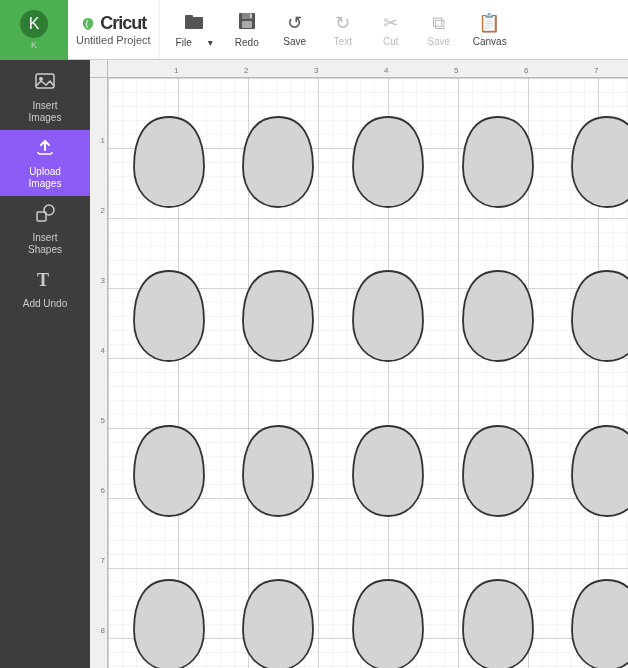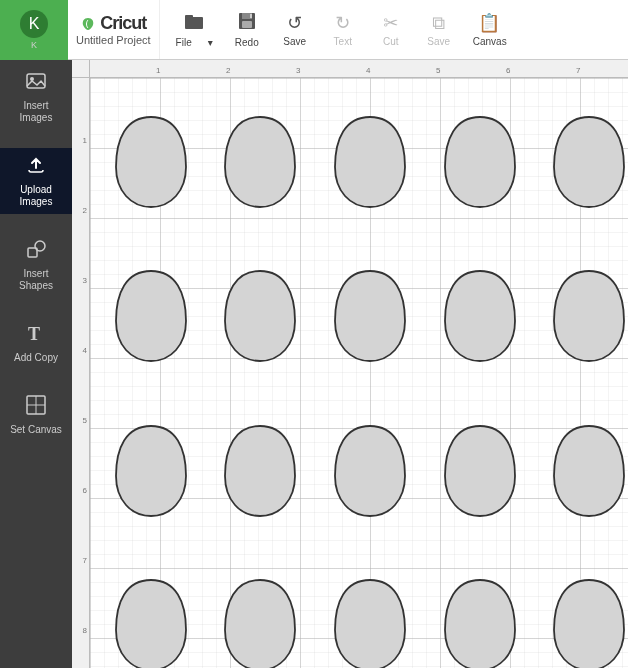--- a/index.html
+++ b/index.html
@@ -62,37 +62,37 @@
 
     
     .main-area {
       display: flex;
       flex: 1;
       overflow: hidden;
     }
 
     
     .sidebar {
-      width: 72px;
+      width: 90px;
       background: #3d3d3d;
       display: flex;
       flex-direction: column;
       align-items: center;
       padding: 4px 0;
-      gap: 18px;
+      gap: 0;
       flex-shrink: 0;
     }
     .sidebar-item {
       display: flex; flex-direction: column; align-items: center;
       justify-content: center; gap: 3px; padding: 6px 4px;
       cursor: pointer; color: #ccc; font-size: 10px; width: 100%;
       text-align: center; line-height: 1.2;
     }
     .sidebar-item .icon { font-size: 20px; }
-    .sidebar-item.active { background: #0f172a; color: #fff; }
+    .sidebar-item.active { background: #8b5cf6; color: #fff; }
 
     
     .canvas-area {
       flex: 1;
       background: #d0d0d0;
       position: relative;
       overflow: hidden;
     }
 
     
@@ -251,31 +251,21 @@
         </svg>
       </span>
       <span style="color:#ccc;font-size:10px;text-align:center">Insert<br>Shapes</span>
     </div>
     <div class="sidebar-item">
       <span class="icon">
         <svg width="22" height="22" viewBox="0 0 22 22">
           <text x="3" y="18" font-size="18" font-weight="bold" fill="#ccc" font-family="serif">T</text>
         </svg>
       </span>
-      <span style="color:#ccc;font-size:10px;text-align:center">Add Copy</span>
-    </div>
-    <div class="sidebar-item">
-      <span class="icon">
-        <svg width="22" height="22" viewBox="0 0 22 22">
-          <rect x="2" y="2" width="18" height="18" rx="1" fill="none" stroke="#ccc" stroke-width="1.5"></rect>
-          <line x1="2" y1="11" x2="20" y2="11" stroke="#ccc" stroke-width="1"></line>
-          <line x1="11" y1="2" x2="11" y2="20" stroke="#ccc" stroke-width="1"></line>
-        </svg>
-      </span>
-      <span style="color:#ccc;font-size:10px;text-align:center">Set Canvas</span>
+      <span style="color:#ccc;font-size:10px;text-align:center">Add Undo</span>
     </div>
   </div>
 
   <div class="canvas-area">
     <div class="ruler-corner"></div>
 
     <div class="ruler-top">
       <span class="ruler-num" style="left:66px">1</span>
       <span class="ruler-num" style="left:136px">2</span>
       <span class="ruler-num" style="left:206px">3</span>

